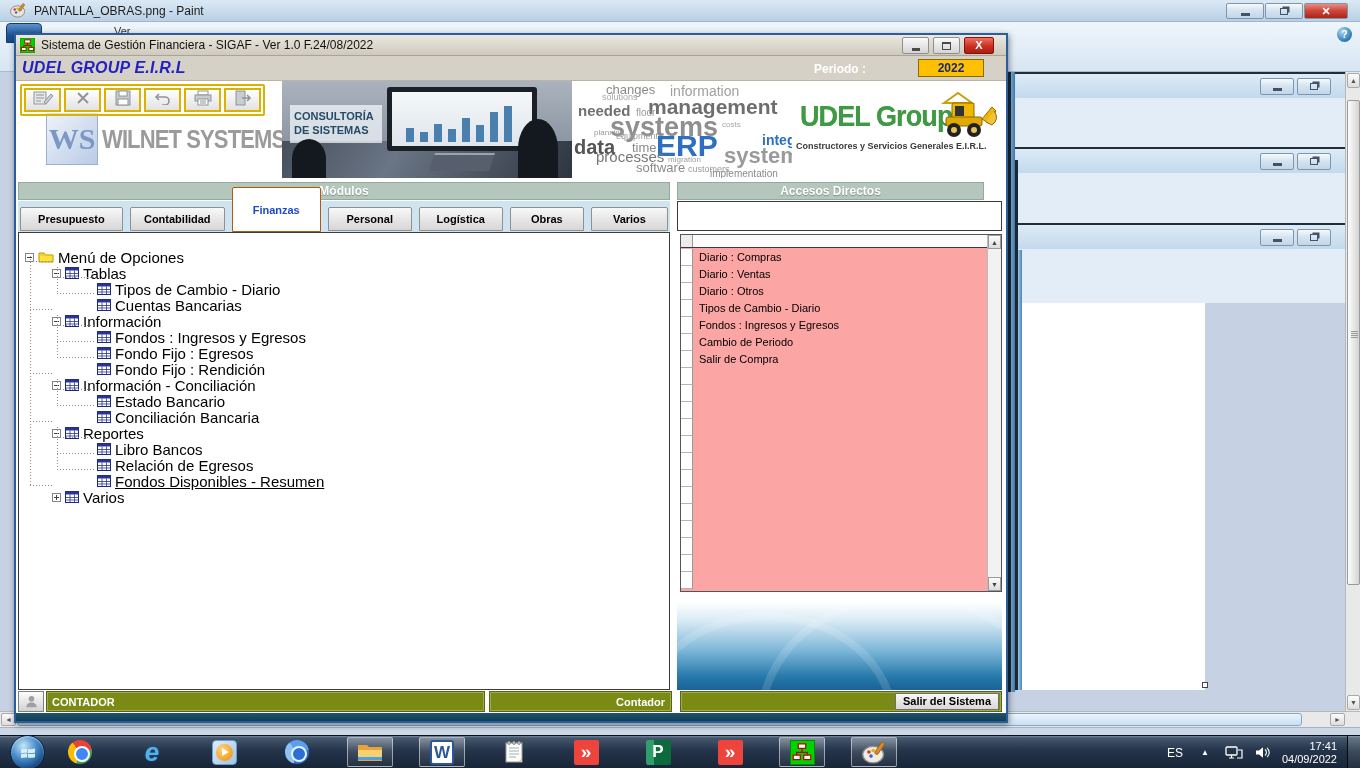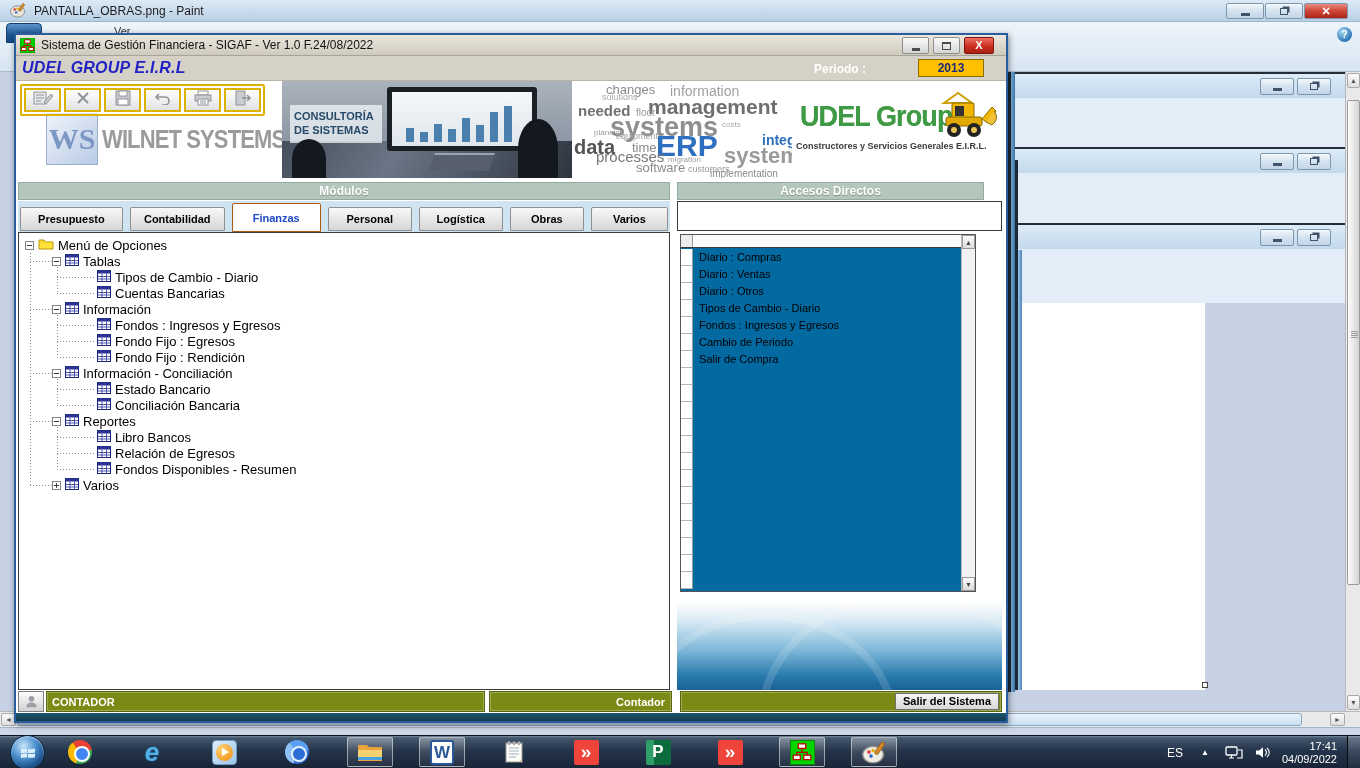--- a/index.html
+++ b/index.html
@@ -111,35 +111,35 @@
     text-shadow:0 1px 1px rgba(90,110,100,.6); }
   .hdr-mod { left:2px; top:147px; width:652px; }
   .hdr-acc { left:661px; top:147px; width:307px; }
 
   
   .tabstrip { left:2px; top:166px; width:652px; height:31px; background:#cfe3f1; display:flex;
     align-items:flex-end; padding:0 2px; gap:7px; }
   .tab { height:24px; background:linear-gradient(#f8f8f8,#d6d6d6); border:1px solid #909090;
     border-radius:2px 2px 0 0; font-size:11px; font-weight:bold; color:#000;
     display:flex; align-items:center; justify-content:center; margin-bottom:1px; }
-  .tab.active { height:29px; background:#fff; border:1px solid #b05a10; color:#1f49c7; margin-bottom:0; }
+  .tab.active { height:45px; background:#fff; border:1px solid #b05a10; color:#1f49c7; margin-bottom:0; }
 
   
   .treepanel { left:2px; top:197px; width:652px; height:458px; background:#fff; border:1px solid #3c3c3c; overflow:hidden; }
-  .tree-row { position:absolute; height:16px; display:flex; align-items:center; font-size:13px; color:#000; white-space:nowrap; }
+  .tree-row { position:absolute; height:16px; display:flex; align-items:center; font-size:15px; color:#000; white-space:nowrap;margin-top:12px; }
   .toggle { width:9px; height:9px; border:1px solid #848484; background:#fff; position:relative; flex:none; }
   .toggle::before { content:""; position:absolute; left:1px; top:3px; width:5px; height:1px; background:#404040; }
   .toggle.plus::after { content:""; position:absolute; left:3px; top:1px; width:1px; height:5px; background:#404040; }
   .t-ico { flex:none; margin:0 4px; }
   .rail { position:absolute; width:1px; background-image:repeating-linear-gradient(to bottom,#909090 0 1px,transparent 1px 3px); }
   .stub { position:absolute; height:1px; background-image:repeating-linear-gradient(to right,#909090 0 1px,transparent 1px 3px); }
 
   
   .acc-filterbox { left:661px; top:166px; width:325px; height:30px; background:#fff; border:1px solid #3c3c3c; }
-  .accgrid { left:664px; top:199px; width:296px; height:358px; background:#0369a1; border:1px solid #555; overflow:hidden; }
+  .accgrid { left:664px; top:199px; width:322px; height:358px; background:#fca5a5; border:1px solid #555; overflow:hidden; }
   .accgrid-header { position:absolute; left:0; top:0; width:320px; height:13px; background:#fbfbfb; border-bottom:1px solid #3a3a3a; }
   .accgrid-header .selhdr { position:absolute; left:0; top:0; width:12px; height:12px; background:#ececec; border-right:1px solid #9a9a9a; }
   .acc-row { position:absolute; left:0; width:305px; height:17px; }
   .acc-sel { position:absolute; left:0; top:0; width:12px; height:17px; background:#fff;
     border-right:1px solid #9a9a9a; border-bottom:1px solid #b5b5b5; }
   .acc-label { position:absolute; left:18px; top:2px; font-size:11px; color:#000; white-space:nowrap; }
   .accscroll { position:absolute; right:0; top:0; width:14px; height:356px; background:#f2f2f2; border-left:1px solid #bbb; }
   .accscroll .sbtn { position:absolute; left:0; width:13px; height:14px;
     background:linear-gradient(#fcfcfc,#dcdcdc); border:1px solid #9a9a9a; color:#444; font-size:7px; text-align:center; line-height:13px; }
 
@@ -309,21 +309,21 @@
         </span>
       <span class="cls-btn close">
           <span class="g-x">X</span>
         </span>
     </span>
   </div>
 
   <div class="abs sigaf-header">
     <span class="company">UDEL GROUP E.I.R.L</span>
     <span class="period-label">Periodo :</span>
-    <span class="period-badge">2013</span>
+    <span class="period-badge">2022</span>
   </div>
 
   <div class="banner-seg seg-wilnet">
     <span class="ws-box">WS</span>
     <span class="wilnet-name">WILNET SYSTEMS S.R.L</span>
   </div>
   <div class="banner-seg seg-photo">
     <div class="photo-wall"></div>
     <div class="photo-tv">
       <div class="photo-screen">
@@ -565,21 +565,21 @@
       <div class="stub" style="left: 38px; top: 220px; width: 37px;"></div>
       <div class="tree-row" style="left: 0px; top: 212px; padding-left: 74px;">
         <div class="t-ico"><svg viewBox="0 0 14 12" width="14" height="12">
             <rect x="0.5" y="0.5" width="13" height="11" fill="#fff" stroke="#1a237e"></rect>
             <rect x="0.5" y="0.5" width="13" height="3" fill="#283593"></rect>
             <path d="M5 3.5v8M9.5 3.5v8M0.5 6.5h13M0.5 9h13" stroke="#283593" stroke-width=".8"></path>
           </svg></div>
         <span>Relación de Egresos</span>
       </div>
       <div class="stub" style="left: 38px; top: 236px; width: 37px;"></div>
-      <div class="tree-row" style="left: 0px; top: 228px; padding-left: 74px;">
+      <div class="tree-row" style="left: 0px; top: 228px; padding-left: 74px; text-decoration: underline;">
         <div class="t-ico"><svg viewBox="0 0 14 12" width="14" height="12">
             <rect x="0.5" y="0.5" width="13" height="11" fill="#fff" stroke="#1a237e"></rect>
             <rect x="0.5" y="0.5" width="13" height="3" fill="#283593"></rect>
             <path d="M5 3.5v8M9.5 3.5v8M0.5 6.5h13M0.5 9h13" stroke="#283593" stroke-width=".8"></path>
           </svg></div>
         <span>Fondos Disponibles - Resumen</span>
       </div>
       <div class="stub" style="left: 11px; top: 252px; width: 23px;"></div>
       <div class="tree-row" style="left: 0px; top: 244px; padding-left: 33px;">
         <div class="toggle plus"></div>

